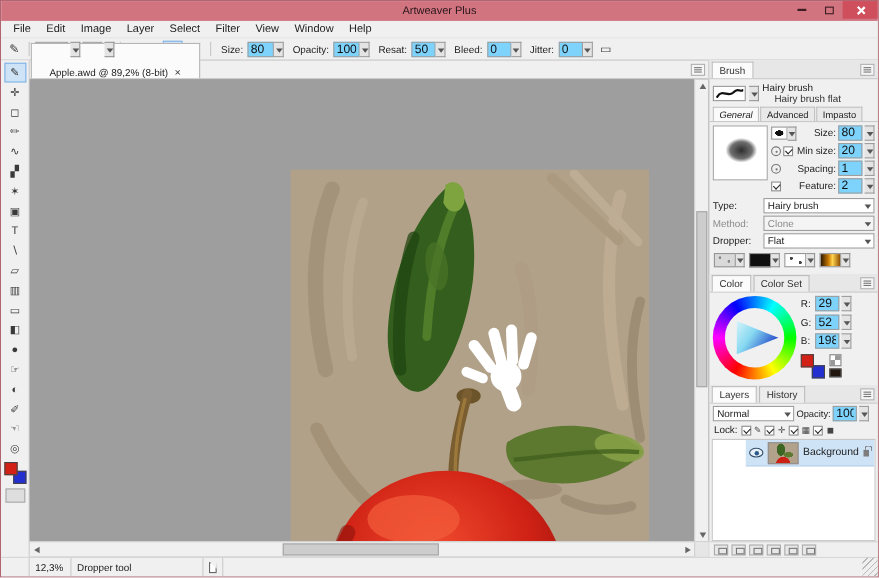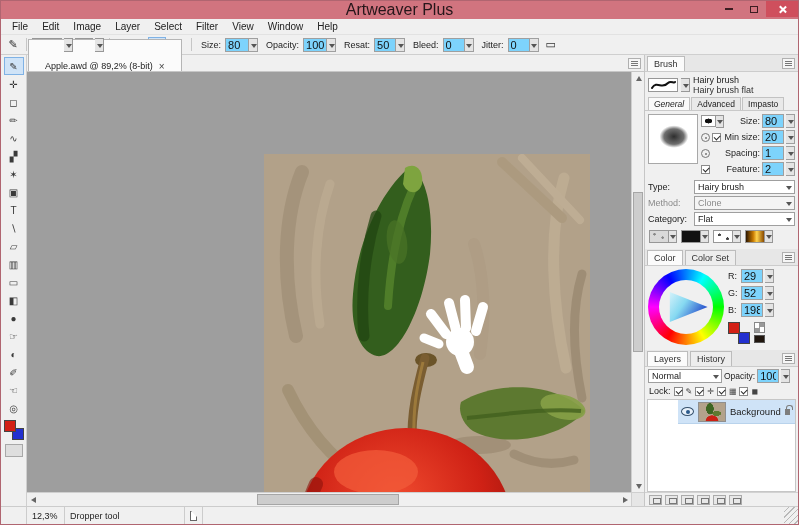--- a/index.html
+++ b/index.html
@@ -1,21 +1,21 @@
 <!DOCTYPE html>
 <html><head>
 <meta charset="utf-8">
 <style>
   * { margin:0; padding:0; box-sizing:border-box; font-family:"Liberation Sans", sans-serif; }
   html,body { width:799px; height:525px; background:#fff; }
   .window { position:relative; width:799px; height:525px; border:1px solid #b06570; background:#f0f0f0; overflow:hidden; }
 
   
   .titlebar { height:18px; background:#d1747f; position:relative; display:flex; align-items:center; }
-  .title { position:absolute; left:0; right:0; text-align:center; font-size:16px; color:#26161a; }
+  .title { position:absolute; left:0; right:0; text-align:center; font-size:10px; color:#26161a; }
   .winbtns { position:absolute; right:0; top:0; display:flex; height:16px; z-index:2; }
   .winbtn { width:25px; height:16px; display:flex; align-items:center; justify-content:center; }
   .winbtn.close { width:32px; background:#cf4f5d; }
   .ic-min { width:8px; height:2px; background:#3c1d22; }
   .ic-max { width:8px; height:7px; border:1px solid #3c1d22; }
   .ic-close { position:relative; width:9px; height:9px; }
   .ic-close::before,.ic-close::after { content:""; position:absolute; left:4px; top:0; width:1.6px; height:9px; background:#fff; }
   .ic-close::before { transform:rotate(45deg); } .ic-close::after { transform:rotate(-45deg); }
 
   
@@ -80,21 +80,21 @@
   
   .panels { width:154px; background:#f0f0f0; border-left:1px solid #c6c6c6; display:flex; flex-direction:column; font-size:9px; color:#222; }
   .panel-head { height:17px; background:#e7e7e7; border-bottom:1px solid #cccccc; display:flex; align-items:flex-end; padding-right:3px; }
   .ptab { height:15px; padding:0 6px; display:flex; align-items:center; font-size:9px; border:1px solid #bcbcbc; border-bottom:none; background:#ededed; margin-left:2px; color:#333; }
   .ptab.active { background:#fbfbfb; }
   .panel-head .pmenu { margin-left:auto; margin-bottom:2px; }
 
   .brush-panel { height:194px; display:flex; flex-direction:column; }
   .brow1 { display:flex; align-items:center; gap:3px; padding:3px 3px 2px 3px; }
   .bnames { line-height:10px; }
-  .bname1 { font-size:9px; } .bname2 { font-size:9px; color:#333; }
+  .bname1 { font-size:9px; } .bname2 { font-size:9px; color:#333;margin-left:11px; }
   .btabs { display:flex; padding-left:3px; border-bottom:1px solid #c9c9c9; }
   .btab { font-size:8.5px; padding:1px 5px; border:1px solid #c2c2c2; border-bottom:none; background:#e9e9e9; margin-right:1px; }
   .btab.active { background:#fafafa;font-style:italic; }
   .bbody { display:flex; gap:3px; padding:3px; }
   .tip-preview { width:50px; height:50px; background:#fff; border:1px solid #a8a8a8;
      background-image: radial-gradient(ellipse 18px 14px at 52% 45%, #2e2e2e 0%, #6f6f6f 55%, rgba(255,255,255,0) 80%); }
   .bctrl { flex:1; display:flex; flex-direction:column; gap:2px; }
   .brow { display:flex; align-items:center; justify-content:flex-end; gap:2px; height:14px; }
   .blob-dd { display:flex; align-items:center; margin-right:auto; }
   .blob { width:15px; height:12px; border:1px solid #979797; background:#fff;
@@ -419,21 +419,21 @@
               <span class="ddtext">Hairy brush</span>
             </span>
         </div>
         <div class="drow">
           <span class="dlabel" style="color:#8a8a8a">Method:</span>
           <span class="dd dis">
               <span class="ddtext">Clone</span>
             </span>
         </div>
         <div class="drow">
-          <span class="dlabel">Category:</span>
+          <span class="dlabel">Dropper:</span>
           <span class="dd">
               <span class="ddtext">Flat</span>
             </span>
         </div>
         <div class="presets">
           <span class="preset">
               <span class="pbox texture"></span>
               <span class="pdd"></span>
             </span>
           <span class="preset">

